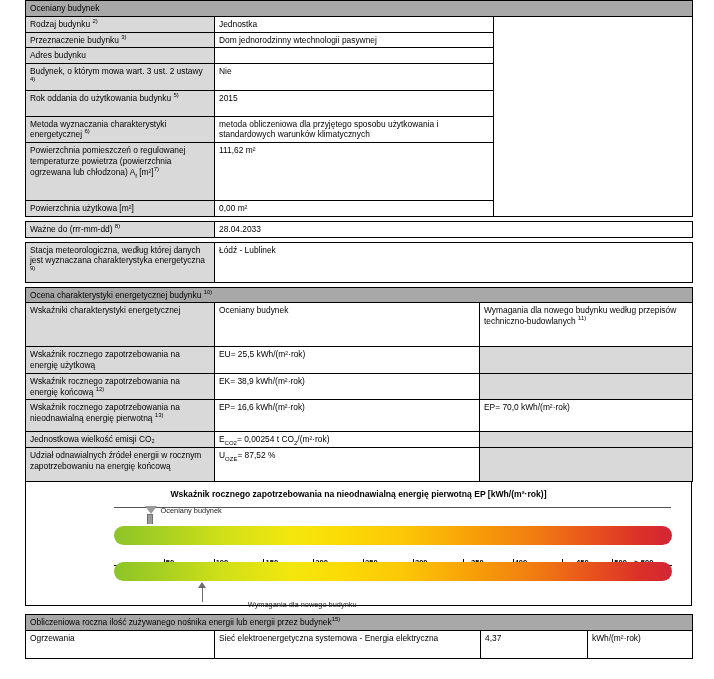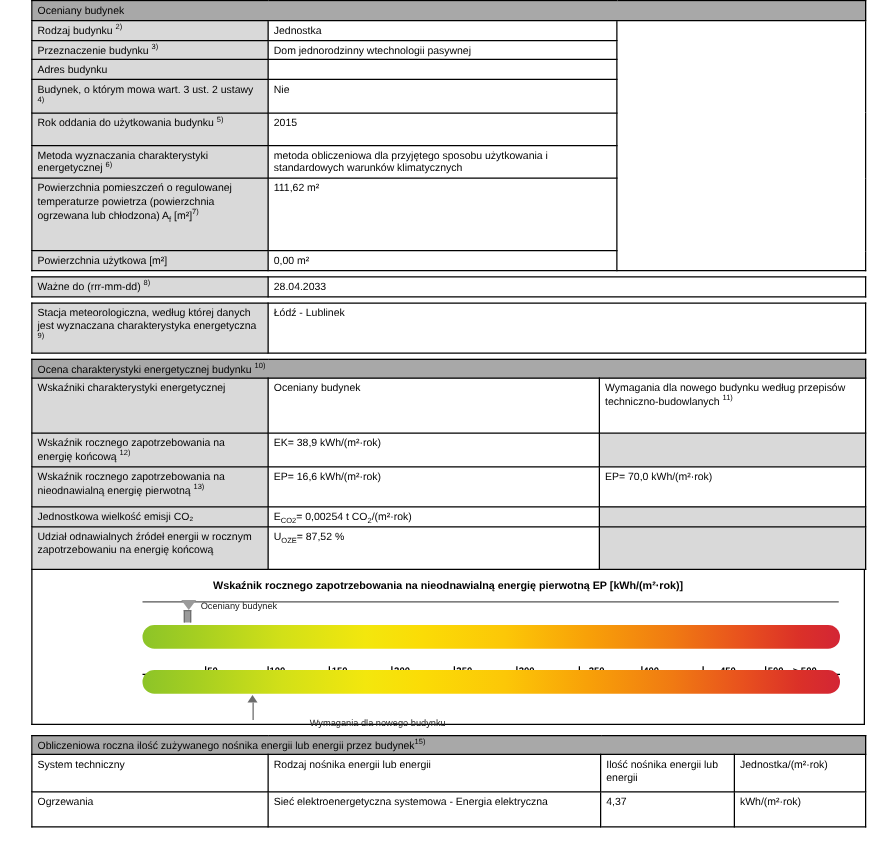--- a/index.html
+++ b/index.html
@@ -265,20 +265,25 @@
       <tr class="bandhead">
         <td colspan="3"><span>Ocena charakterystyki energetycznej budynku</span> <sup>10)</sup></td>
       </tr>
 
       <tr>
         <td class="lbl bold" style="height:44px">Wskaźniki charakterystyki energetycznej</td>
         <td class="bold vcenter">Oceniany budynek</td>
         <td class="bold"><span>Wymagania dla nowego budynku według przepisów techniczno-budowlanych</span> <sup>11)</sup></td>
       </tr>
 
+      <tr>
+        <td class="lbl" style="height:26px">Wskaźnik rocznego zapotrzebowania na energię użytkową</td>
+        <td class="vcenter">EU= 25,5 kWh/(m²·rok)</td>
+        <td class="grey"></td>
+      </tr>
 
       <tr>
         <td class="lbl" style="height:26px"><span>Wskaźnik rocznego zapotrzebowania na energię końcową</span> <sup>12)</sup></td>
         <td class="vcenter">EK= 38,9 kWh/(m²·rok)</td>
         <td class="grey"></td>
       </tr>
 
       <tr>
         <td class="lbl" style="height:32px"><span>Wskaźnik rocznego zapotrzebowania na nieodnawialną energię pierwotną</span> <sup>13)</sup></td>
         <td class="vcenter">EP= 16,6 kWh/(m²·rok)</td>
@@ -354,26 +359,20 @@
         <col style="width:189px">
         <col style="width:266px">
         <col style="width:107px">
         <col style="width:105px">
       </colgroup>
     <tbody>
       <tr class="bandhead">
         <td colspan="4"><span>Obliczeniowa roczna ilość zużywanego nośnika energii lub energii przez budynek</span><sup>15)</sup></td>
       </tr>
       <tr>
-        <td class="bold vcenter" style="height:30px">System techniczny</td>
-        <td class="bold vcenter">Rodzaj nośnika energii lub energii</td>
-        <td class="bold">Ilość nośnika energii lub energii</td>
-        <td class="bold vcenter">Jednostka/(m²·rok)</td>
-      </tr>
-      <tr>
         <td class="vcenter" style="height:28px">Ogrzewania</td>
         <td>Sieć elektroenergetyczna systemowa - Energia elektryczna</td>
         <td>4,37</td>
         <td>kWh/(m²·rok)</td>
       </tr>
 
     </tbody>
   </table>
 
 </div>

